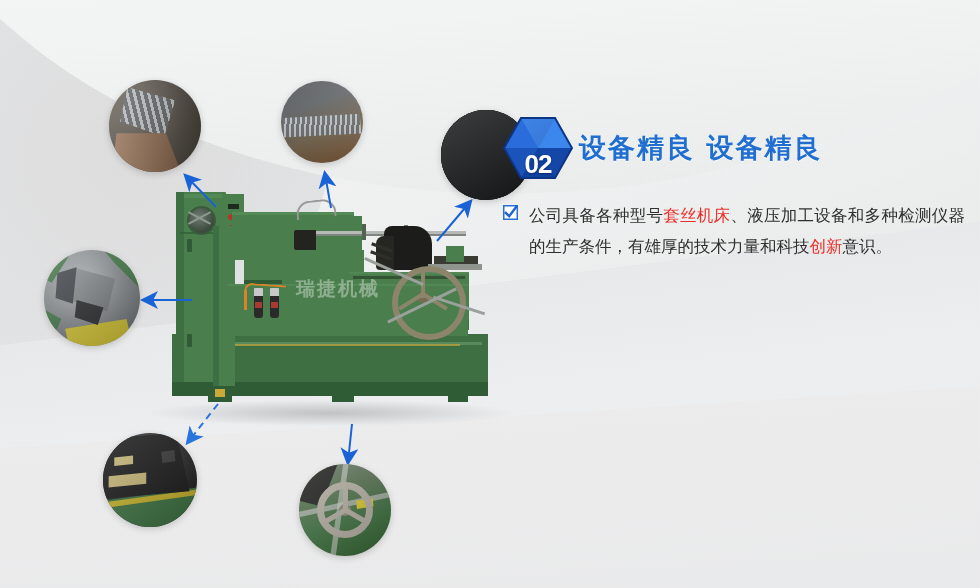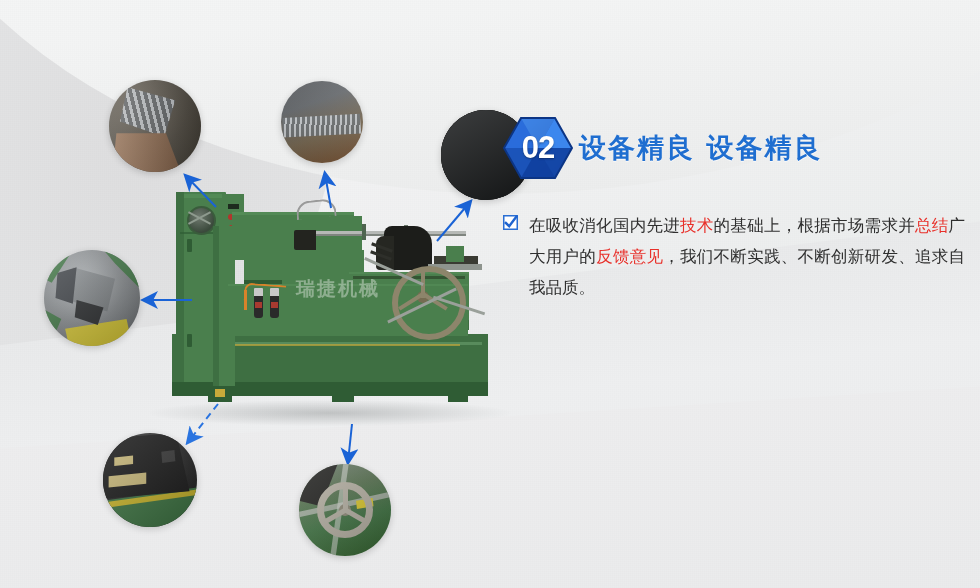--- a/index.html
+++ b/index.html
@@ -48,23 +48,23 @@
     box-shadow:0 2px 7px rgba(0,0,0,.18);}
   .callout .inner{position:absolute;inset:0;}
 
   
   .arrows{position:absolute;inset:0;pointer-events:none;}
 
   
   .right{position:absolute;left:503px;top:112px;width:462px;}
   .head{display:flex;align-items:center;height:72px;}
   .hexwrap{position:relative;width:70px;height:66px;flex:0 0 70px;}
-  .hexnum{position:absolute;left:0;top:0;width:70px;height:66px;
+  .hexnum{position:absolute;left:0;top:16px;width:70px;height:66px;
     display:flex;align-items:center;justify-content:center;
-    color:#fff;font-size:31px;font-weight:700;letter-spacing:-1px;
+    color:#fff;font-size:26px;font-weight:700;letter-spacing:-1px;
     font-family:"Liberation Sans",sans-serif;
     text-shadow:0 1px 2px rgba(0,0,0,.35);}
   .htitle{font-size:27px;font-weight:700;color:#1f6ed0;letter-spacing:2px;
     margin-left:6px;font-family:"DejaVu Sans",sans-serif;
     text-shadow:0 1px 0 rgba(255,255,255,.7);}
 
   .para{position:relative;padding-left:26px;margin-top:16px;
     font-size:16.5px;line-height:31px;color:#2f2f2f;
     font-family:"DejaVu Sans",sans-serif;text-align:justify;}
   .para .cbx{position:absolute;left:0;top:5px;width:15px;height:15px;}
@@ -292,25 +292,25 @@
           <polygon points="35,33 69,33 52,63" fill="#1447a6" opacity=".95"></polygon>
           <polygon points="18,63 52,63 35,33" fill="#0f3f9e" opacity=".9"></polygon>
           <polygon points="18,3 35,33 52,3" fill="#4f93ef" opacity=".55"></polygon>
           <polygon points="18,3 52,3 69,33 52,63 18,63 1,33" fill="none" stroke="#0c3585" stroke-width="2"></polygon>
         </svg>
         <div class="hexnum">02</div>
       </div>
       <div class="htitle">设备精良  设备精良</div>
     </div>
 
-
-    <div class="para p2">
+    <div class="para">
       <svg class="cbx" viewBox="0 0 16 16">
         <rect x="0.8" y="0.8" width="14.4" height="14.4" fill="#fff" stroke="#2a6fd4" stroke-width="1.6"></rect>
         <path d="M3 8.4 L6.6 12 L14.4 1.6" fill="none" stroke="#1f64cf" stroke-width="2.6" stroke-linecap="square"></path>
       </svg>
       <span>
-        <span>在吸收消化国内先进</span><span class="hl">技术</span><span>的基础上，根据市场需求并</span><span class="hl">总结</span><span>广大用户的</span><span class="hl">反馈意见</span><span>，我们不断实践、不断创新研发、追求自我品质。</span>
+        <span>公司具备各种型号</span><span class="hl">套丝机床</span><span>、液压加工设备和多种检测仪器的生产条件，有雄厚的技术力量和科技</span><span class="hl">创新</span><span>意识。</span>
       </span>
     </div>
 
+
   </div>
 </div>
 
 </body></html>

